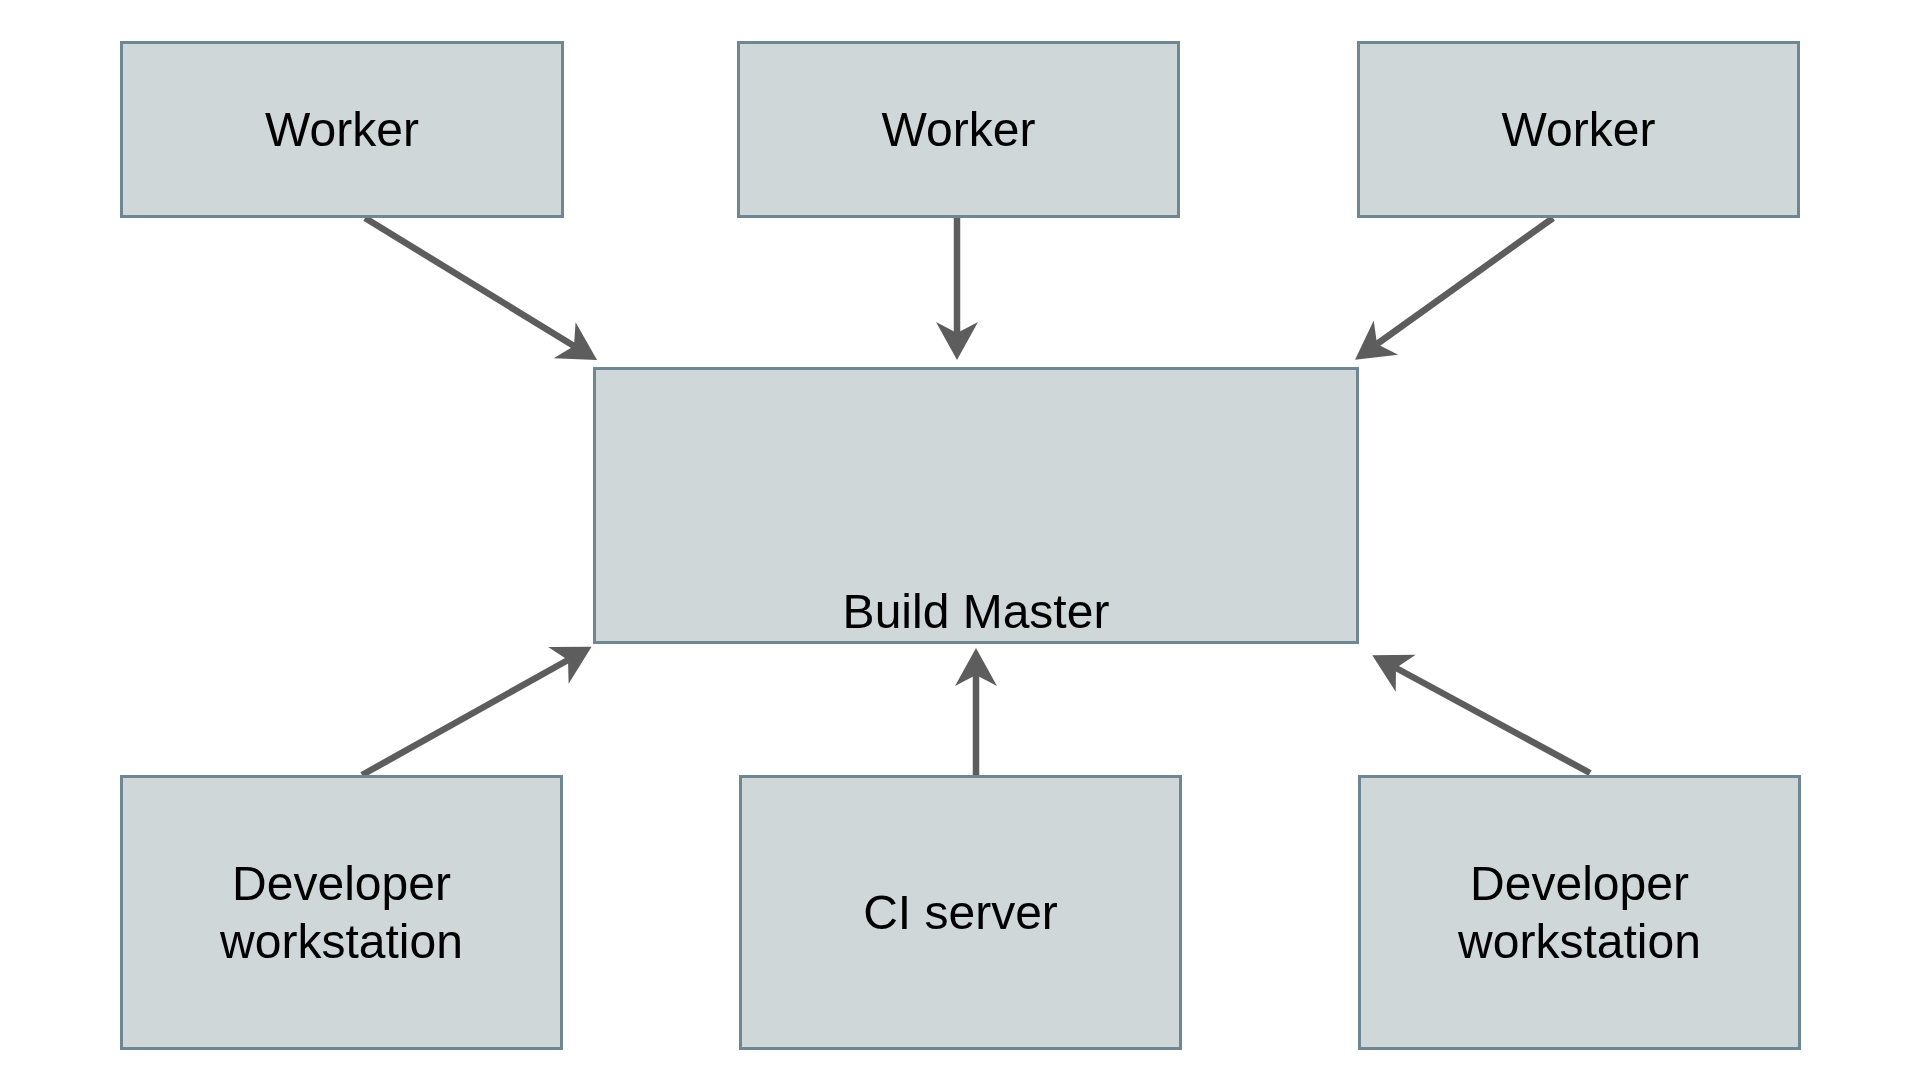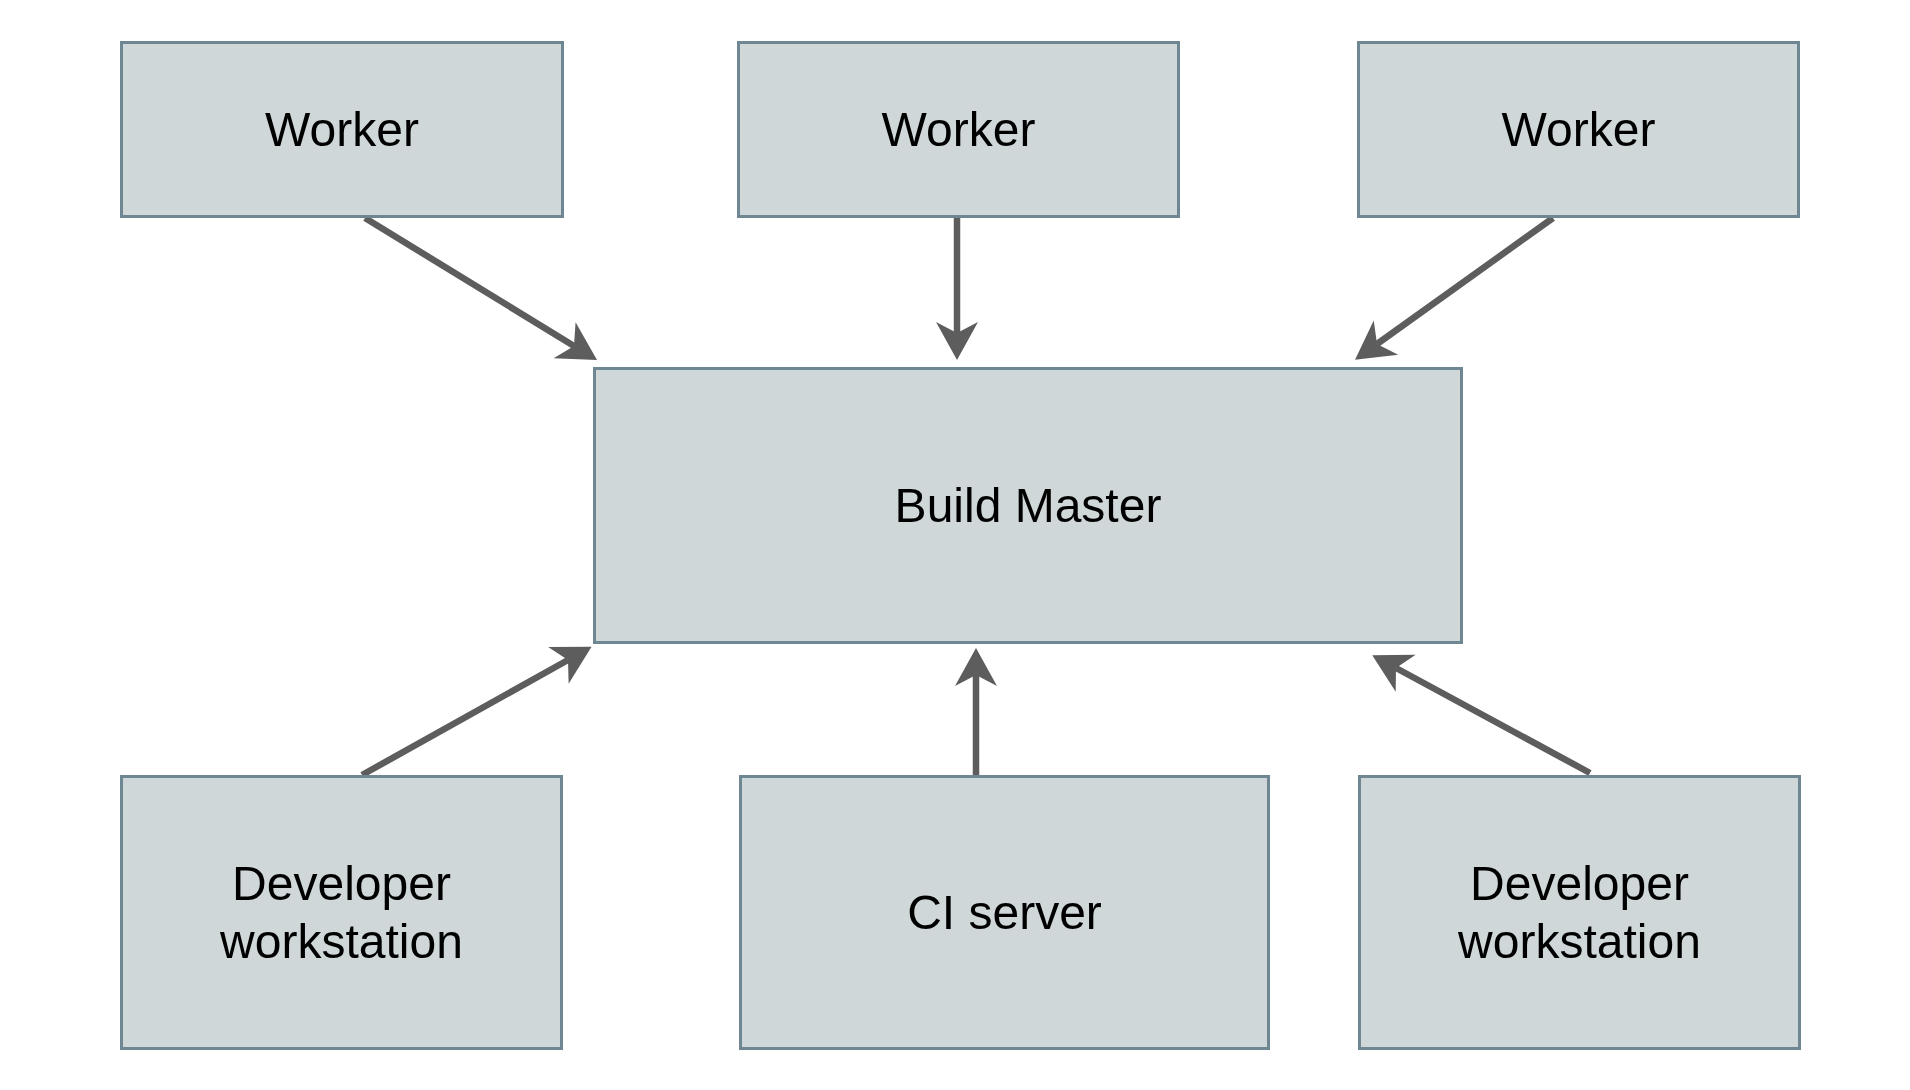--- a/index.html
+++ b/index.html
@@ -44,23 +44,23 @@
     align-items: center;
     justify-content: center;
     text-align: center;
     color: var(--text);
     font-size: 48px;
     line-height: 1.2;
   }
   .node-worker-1 { left: 120px; top: 41px;  width: 444px; height: 177px; }
   .node-worker-2 { left: 737px; top: 41px;  width: 443px; height: 177px; }
   .node-worker-3 { left: 1357px; top: 41px; width: 443px; height: 177px; }
-  .node-build-master { left: 593px; top: 367px; width: 870px; height: 277px; }
+  .node-build-master { left: 593px; top: 367px; width: 766px; height: 277px; align-items: flex-end; }
   .node-dev-left  { left: 120px;  top: 775px; width: 443px; height: 275px; }
-  .node-ci-server { left: 739px;  top: 775px; width: 531px; height: 275px; }
+  .node-ci-server { left: 739px;  top: 775px; width: 443px; height: 275px; }
   .node-dev-right { left: 1358px; top: 775px; width: 443px; height: 275px; }
 </style>
 </head>
 <body>
 
 <div class="canvas">
 
   <svg class="arrows-layer" viewBox="0 0 1910 1090" xmlns="http://www.w3.org/2000/svg">
     <defs>
       <marker id="stealth-head" markerUnits="userSpaceOnUse" markerWidth="40" markerHeight="48" viewBox="-12 -24 40 48" refX="0" refY="0" orient="auto">

